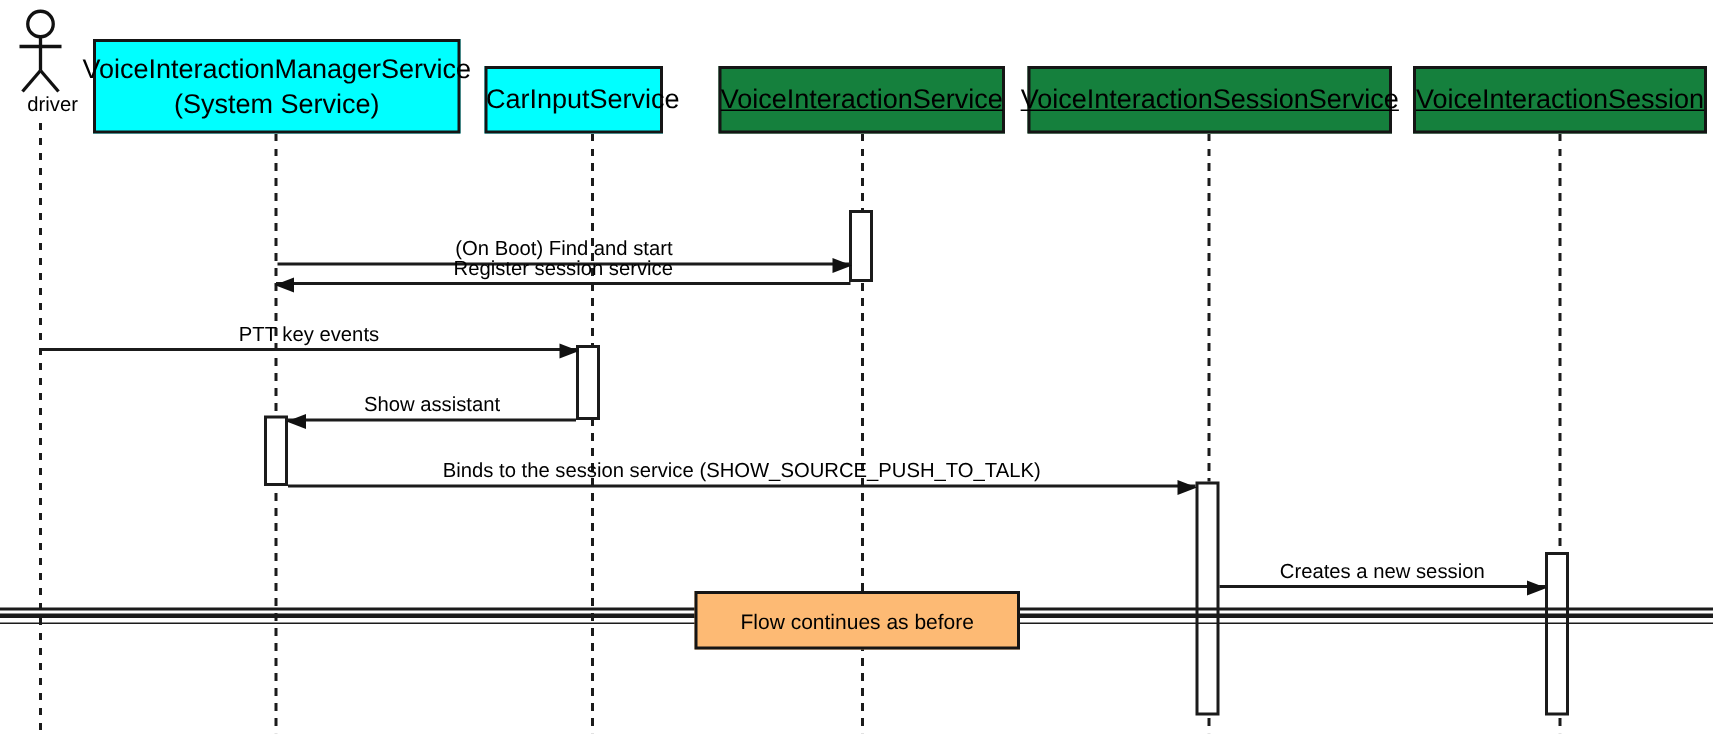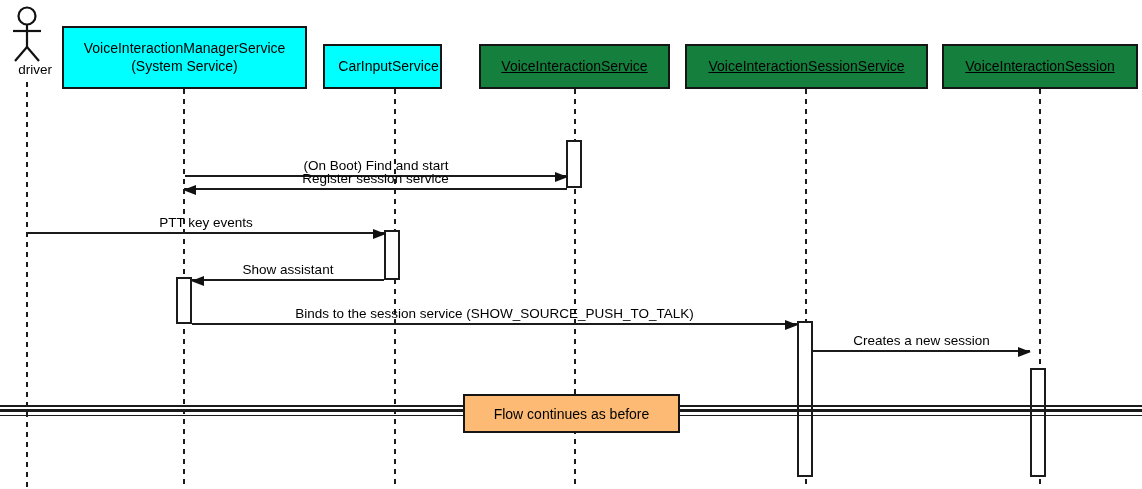--- a/index.html
+++ b/index.html
@@ -58,27 +58,27 @@
   .arrowhead-left{
     position:absolute;left:-1px;bottom:-4.5px;width:0;height:0;
     border-top:5.5px solid transparent;border-bottom:5.5px solid transparent;
     border-right:13px solid #111;
   }
   #m0{left:185px;top:121px;width:382px;margin-top:32px;}
   #m1{left:184px;top:166px;width:383px;}
   #m2{left:27px;top:210px;width:358px;}
   #m3{left:192px;top:257px;width:192px;}
   #m4{left:192px;top:301px;width:605px;}
-  #m5{left:813px;top:328px;width:217px;}
+  #m5{left:813px;top:368px;width:217px;}
 
   
   .participant{
     position:absolute;display:flex;align-items:center;justify-content:center;
     text-align:center;border:2.2px solid #151515;box-sizing:border-box;
-    font-size:14px;line-height:1.25;white-space:pre-line;z-index:6;
+    font-size:18px;line-height:1.25;white-space:pre-line;z-index:6;
   }
   .fill-cyan{background:#00FFFF;}
   .fill-green{background:#15803d;text-decoration:underline;}
   #p0{left:62px;top:26px;width:245px;height:63px;}
   #p1{left:323px;top:44px;width:119px;height:45px;padding-left:12px;}
   #p2{left:479px;top:44px;width:191px;height:45px;}
   #p3{left:685px;top:44px;width:243px;height:45px;}
   #p4{left:942px;top:44px;width:196px;height:45px;}
 
   

